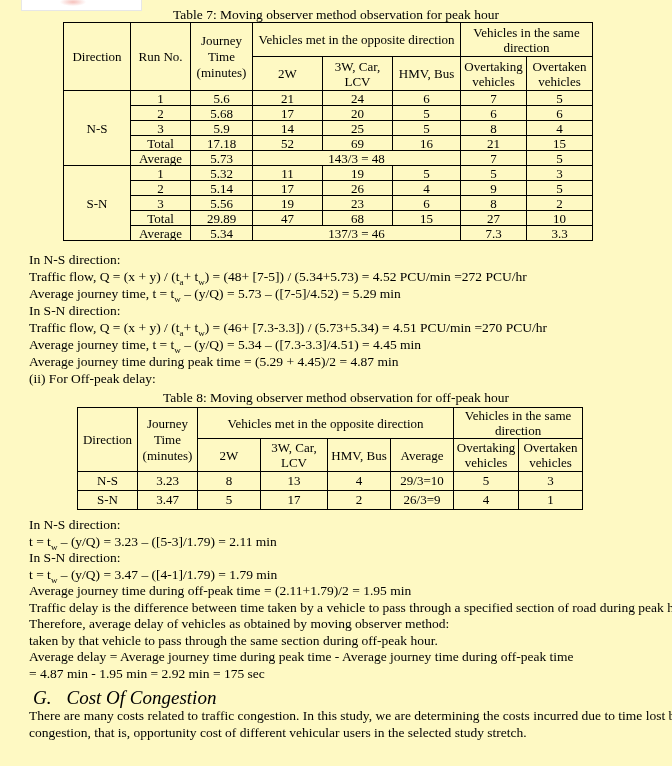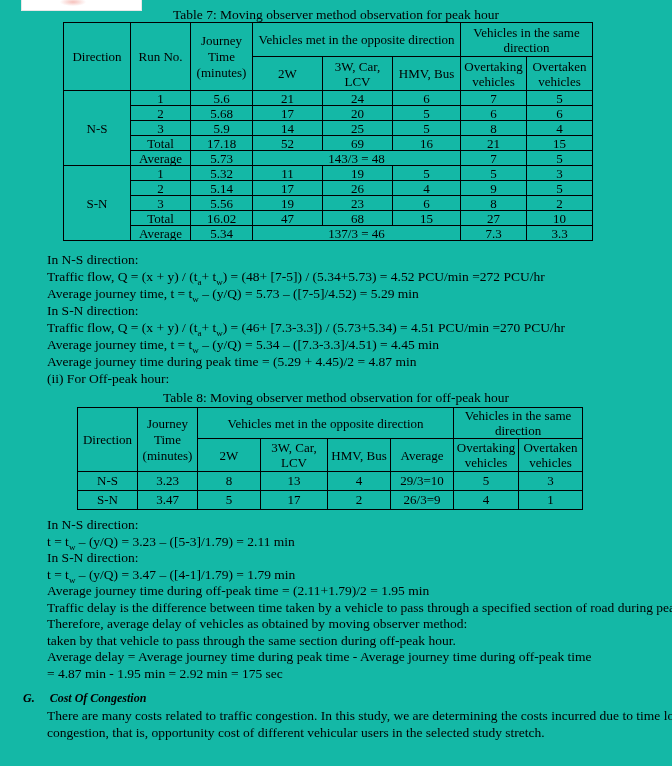--- a/index.html
+++ b/index.html
@@ -1,17 +1,17 @@
 <!DOCTYPE html>
 <html><head>
 <meta charset="utf-8">
 <style>
   html,body { margin:0; padding:0; background:#ffffff; }
   .page {
-    position:relative; width:672px; height:766px; background:#14b8a6;
+    position:relative; width:672px; height:766px; background:#fef9c3;
     font-family:"Liberation Serif", serif; color:#000; overflow:hidden;
   }
   .edge-artifact {
     position:absolute; left:21px; top:-4px; width:119px; height:13px;
     border:1px solid #e7e7e7; background:#fff;
   }
   .edge-artifact .blob {
     width:26px; height:8px; margin:1px 0 0 38px;
     background:radial-gradient(ellipse at center, rgba(238,140,130,0.55), rgba(238,140,130,0) 72%);
   }
@@ -24,28 +24,28 @@
            padding:0 2px; font-weight:normal; overflow:hidden; }
   .t7 { width:529px; margin-left:63px; margin-top:0; }
   .t7 .h1 { height:33px; line-height:15px; }
   .t7 .h2 { height:33px; line-height:15px; }
   .t7 td { height:14px; line-height:13px; }
   .t8 { width:505px; margin-left:77px; }
   .t8 .h1 { height:27px; line-height:15px; }
   .t8 .h2 { height:32px; line-height:15px; }
   .t8 td { height:18px; line-height:14px; }
 
-  .para { margin-left:47px; margin-right:20px; font-size:13.5px; }
+  .para { margin-left:29px; margin-right:20px; font-size:13.5px; }
   .para .line { line-height:17px; white-space:nowrap; }
   .p1 { margin-top:10px; margin-bottom:3px; }
   .p2 { margin-top:7px; }
   .p2 .line { line-height:16.5px; }
   sub { font-size:9px; line-height:0; }
 
-  .g-head { margin:8px 0 0 23px; font-size:12px; font-style:italic; line-height:16px;font-weight:bold; }
+  .g-head { margin:8px 0 0 33px; font-size:19px; font-style:italic; line-height:16px; }
   .g-head .g-label { display:inline-block; margin-right:15px; }
   .g-body { margin-top:1px; }
   .g-body .line { line-height:17px; }
 </style>
 </head>
 <body>
 
 <div class="page">
 
   <div class="edge-artifact">
@@ -149,21 +149,21 @@
         <td>3</td>
         <td>5.56</td>
         <td>19</td>
         <td>23</td>
         <td>6</td>
         <td>8</td>
         <td>2</td>
       </tr>
       <tr>
         <td>Total</td>
-        <td>16.02</td>
+        <td>29.89</td>
         <td>47</td>
         <td>68</td>
         <td>15</td>
         <td>27</td>
         <td>10</td>
       </tr>
       <tr>
         <td>Average</td>
         <td>5.34</td>
         <td colspan="3">137/3 = 46</td>
@@ -174,21 +174,21 @@
   </table>
 
   <div class="para p1">
     <div class="line">In N-S direction:</div>
     <div class="line">Traffic flow, Q = (x + y) / (t<sub>a</sub>+ t<sub>w</sub>) = (48+ [7-5]) / (5.34+5.73) = 4.52 PCU/min =272 PCU/hr</div>
     <div class="line">Average journey time, t = t<sub>w</sub> – (y/Q) = 5.73 – ([7-5]/4.52) = 5.29 min</div>
     <div class="line">In S-N direction:</div>
     <div class="line">Traffic flow, Q = (x + y) / (t<sub>a</sub>+ t<sub>w</sub>) = (46+ [7.3-3.3]) / (5.73+5.34) = 4.51 PCU/min =270 PCU/hr</div>
     <div class="line">Average journey time, t = t<sub>w</sub> – (y/Q) = 5.34 – ([7.3-3.3]/4.51) = 4.45 min</div>
     <div class="line">Average journey time during peak time = (5.29 + 4.45)/2 = 4.87 min</div>
-    <div class="line">(ii) For Off-peak hour:</div>
+    <div class="line">(ii) For Off-peak delay:</div>
   </div>
 
   <div class="tbl-title title8">Table 8: Moving observer method observation for off-peak hour</div>
 
   <table class="t8">
     <colgroup>
       <col style="width:60px">
         <col style="width:60px">
         <col style="width:63px">
         <col style="width:67px">

